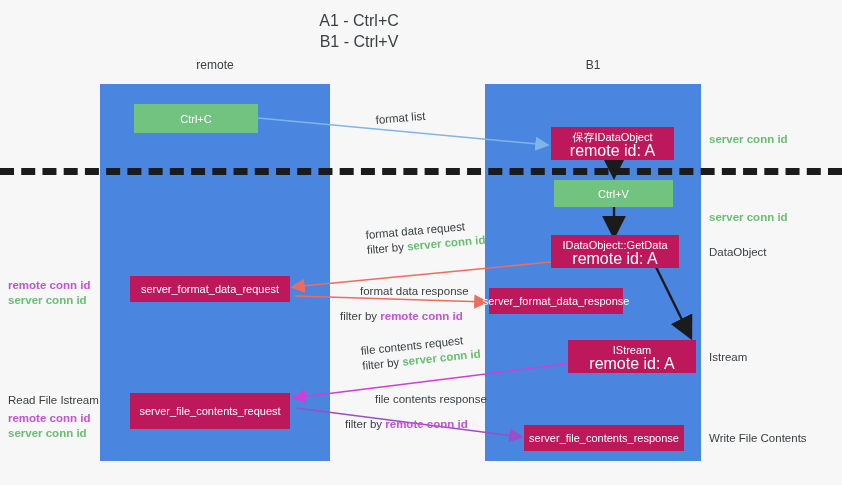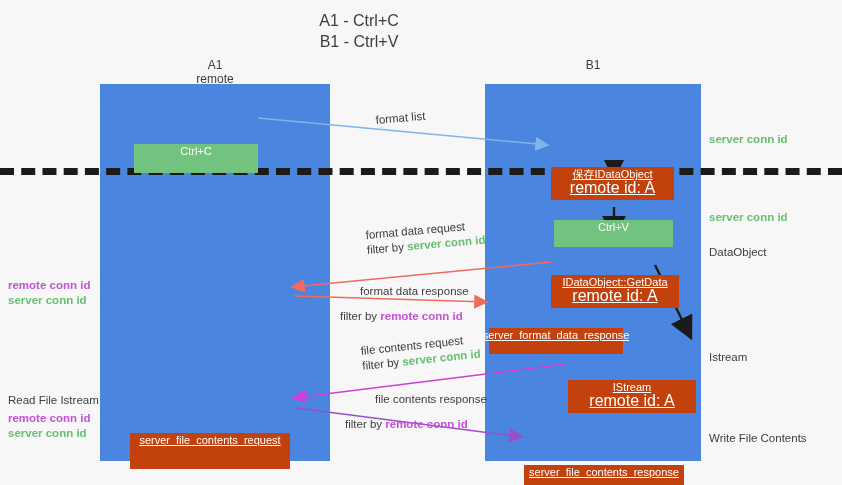--- a/index.html
+++ b/index.html
@@ -58,29 +58,29 @@
     height: 0;
     border-top: 7px dashed #1b1b1b;
   }
 
   
   .node {
     box-sizing: border-box;
     display: flex;
     flex-direction: column;
     align-items: center;
+    justify-content: center;
     color: #ffffff;
     font-size: 11px;
     line-height: 14px;
     text-align: center;
     z-index: 6;
-    margin-top: 40px;
   }
   .node.green { background: #72c37f; }
-  .node.orange { background: #c2410c; text-decoration: underline; }
+  .node.orange { background: #be185d; }
   .node .sub { font-size: 16px; }
 
   
   .side-label {
     font-size: 11.5px;
     line-height: 15px;
     color: #3c4043;
   }
   .green-txt { color: #68bf72; font-weight: bold; }
   .magenta-txt { color: #c451d6; font-weight: bold; }
@@ -110,21 +110,20 @@
 <body>
 
 <div id="stage">
 
   <div class="abs title">
     <div>A1 - Ctrl+C</div>
     <div>B1 - Ctrl+V</div>
   </div>
 
   <div class="abs col-head" style="left:100px; top:58px; width:230px;">
-    <span class="l1">A1</span>
     <span class="l2">remote</span>
   </div>
 
   <div class="abs col-head" style="left:485px; top:58px; width:216px;">
     <span class="l1">B1</span>
   </div>
 
   <div class="abs lane" id="lane-a1"></div>
   <div class="abs lane" id="lane-b1"></div>
 
@@ -177,20 +176,23 @@
 
   <div class="abs node green" style="left:554px; top:180px; width:119px; height:27px;">
     <span>Ctrl+V</span>
   </div>
 
   <div class="abs node orange" style="left:551px; top:235px; width:128px; height:33px;">
     <span>IDataObject::GetData</span>
     <span class="sub">remote id: A</span>
   </div>
 
+  <div class="abs node orange" style="left:130px; top:276px; width:160px; height:26px;">
+    <span>server_format_data_request</span>
+  </div>
 
   <div class="abs node orange" style="left:489px; top:288px; width:134px; height:26px;">
     <span>server_format_data_response</span>
   </div>
 
   <div class="abs node orange" style="left:568px; top:340px; width:128px; height:33px;">
     <span>IStream</span>
     <span class="sub">remote id: A</span>
   </div>
 

